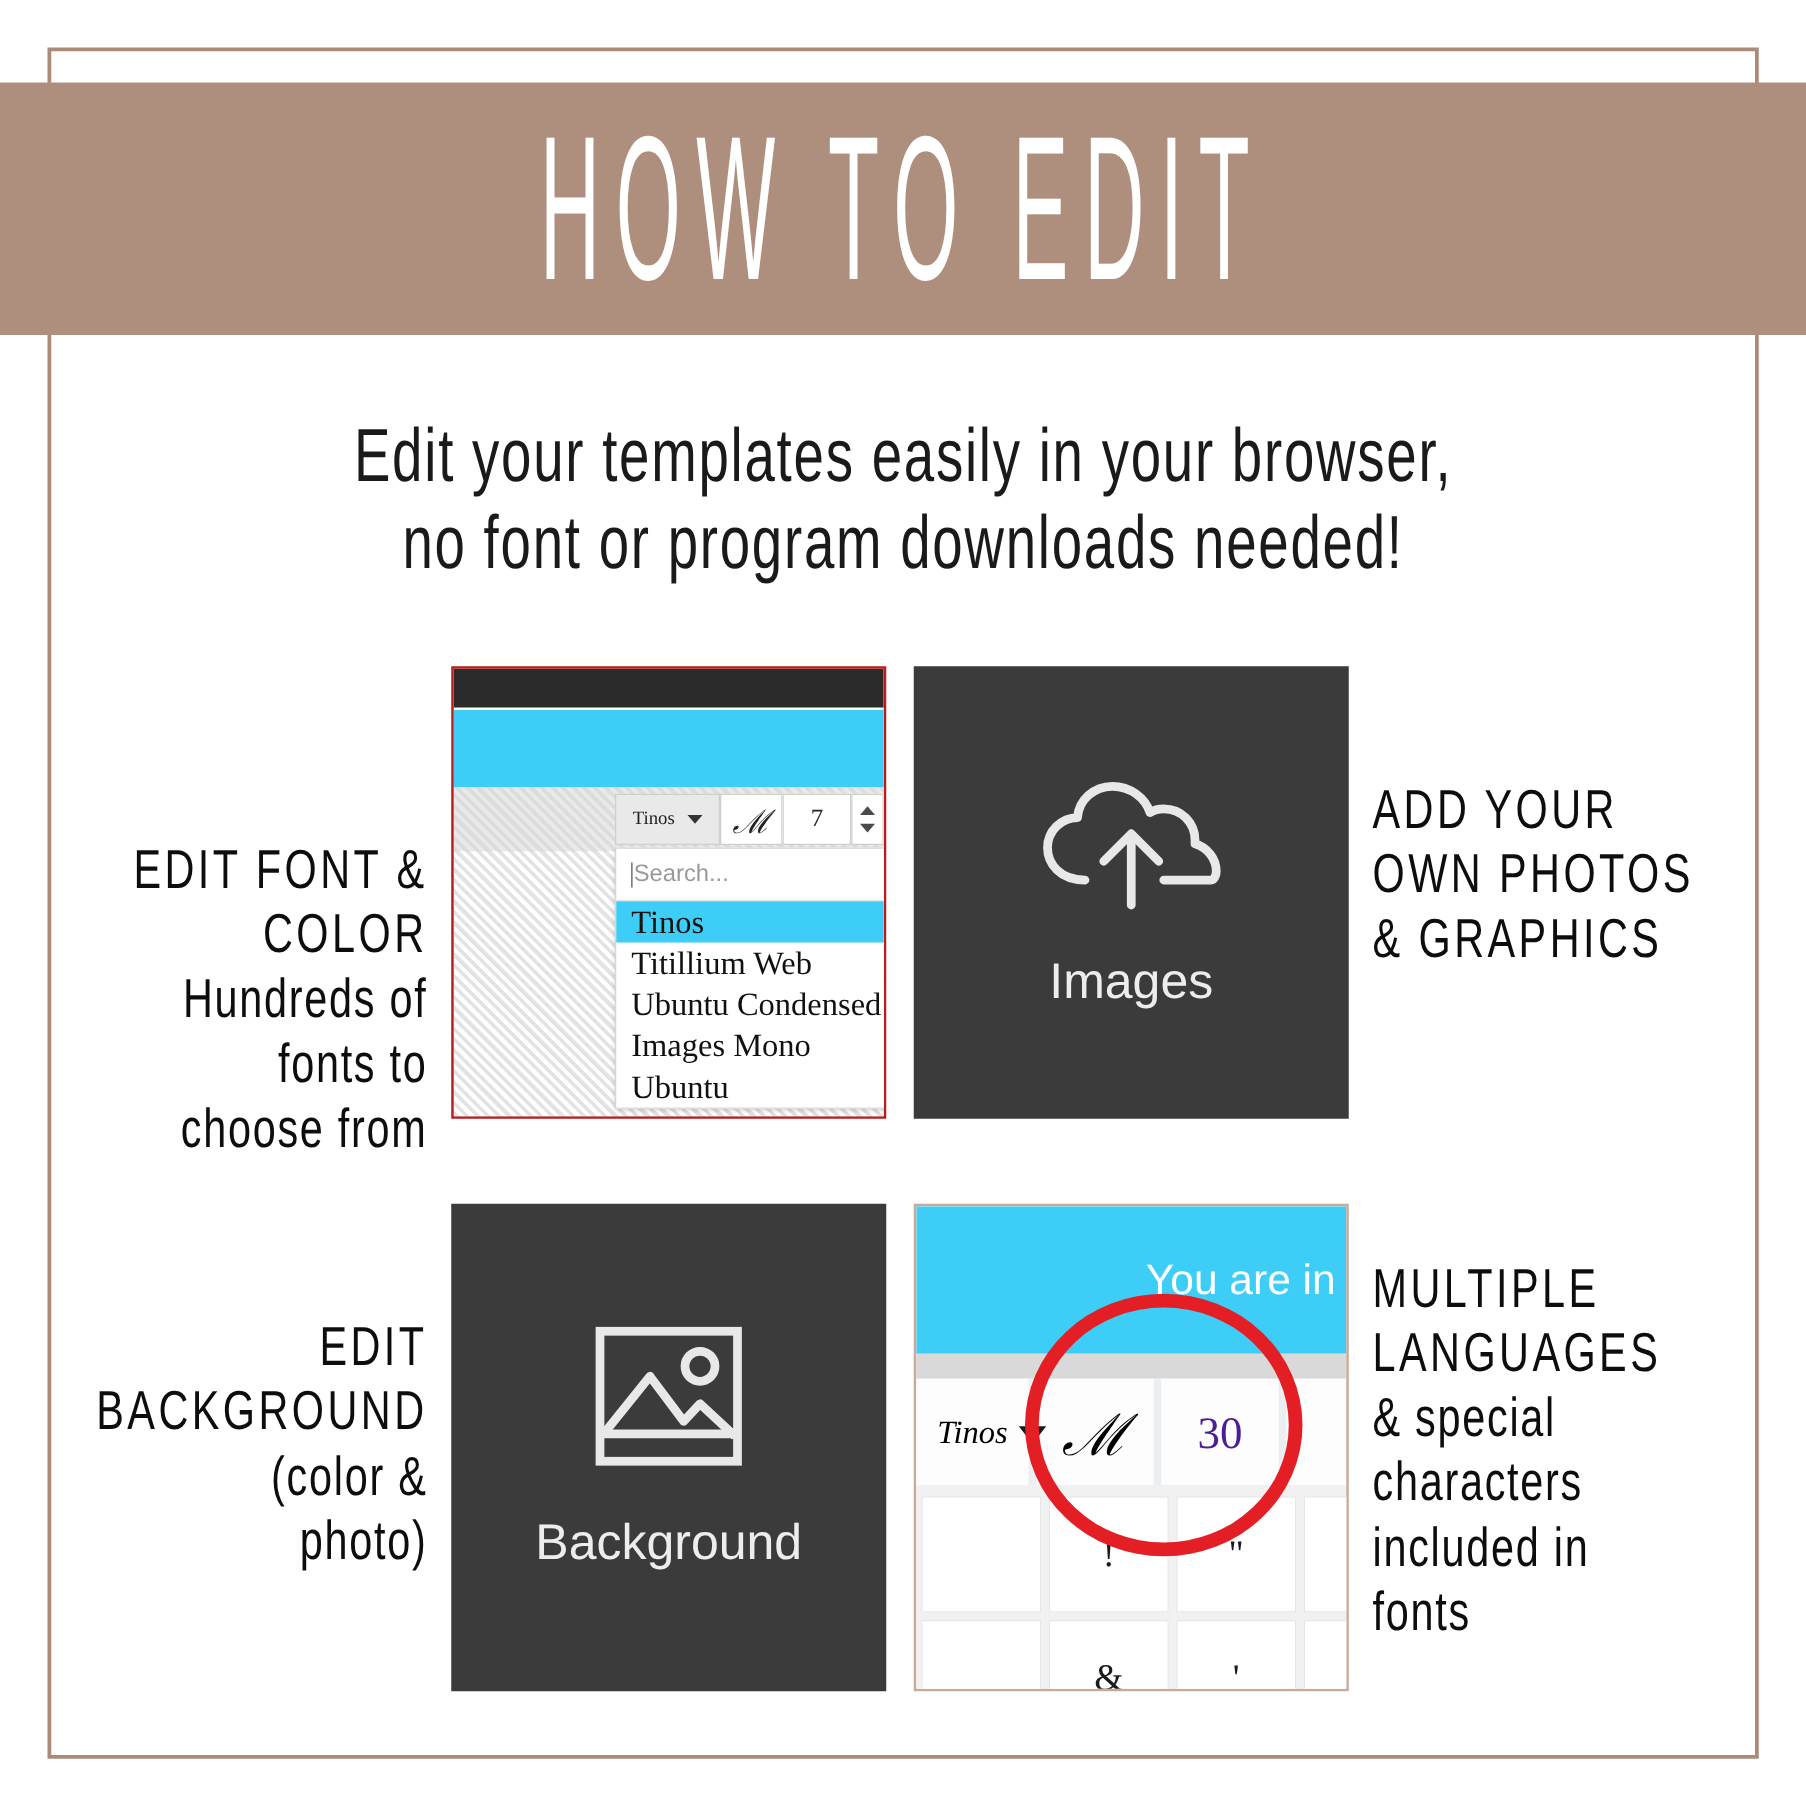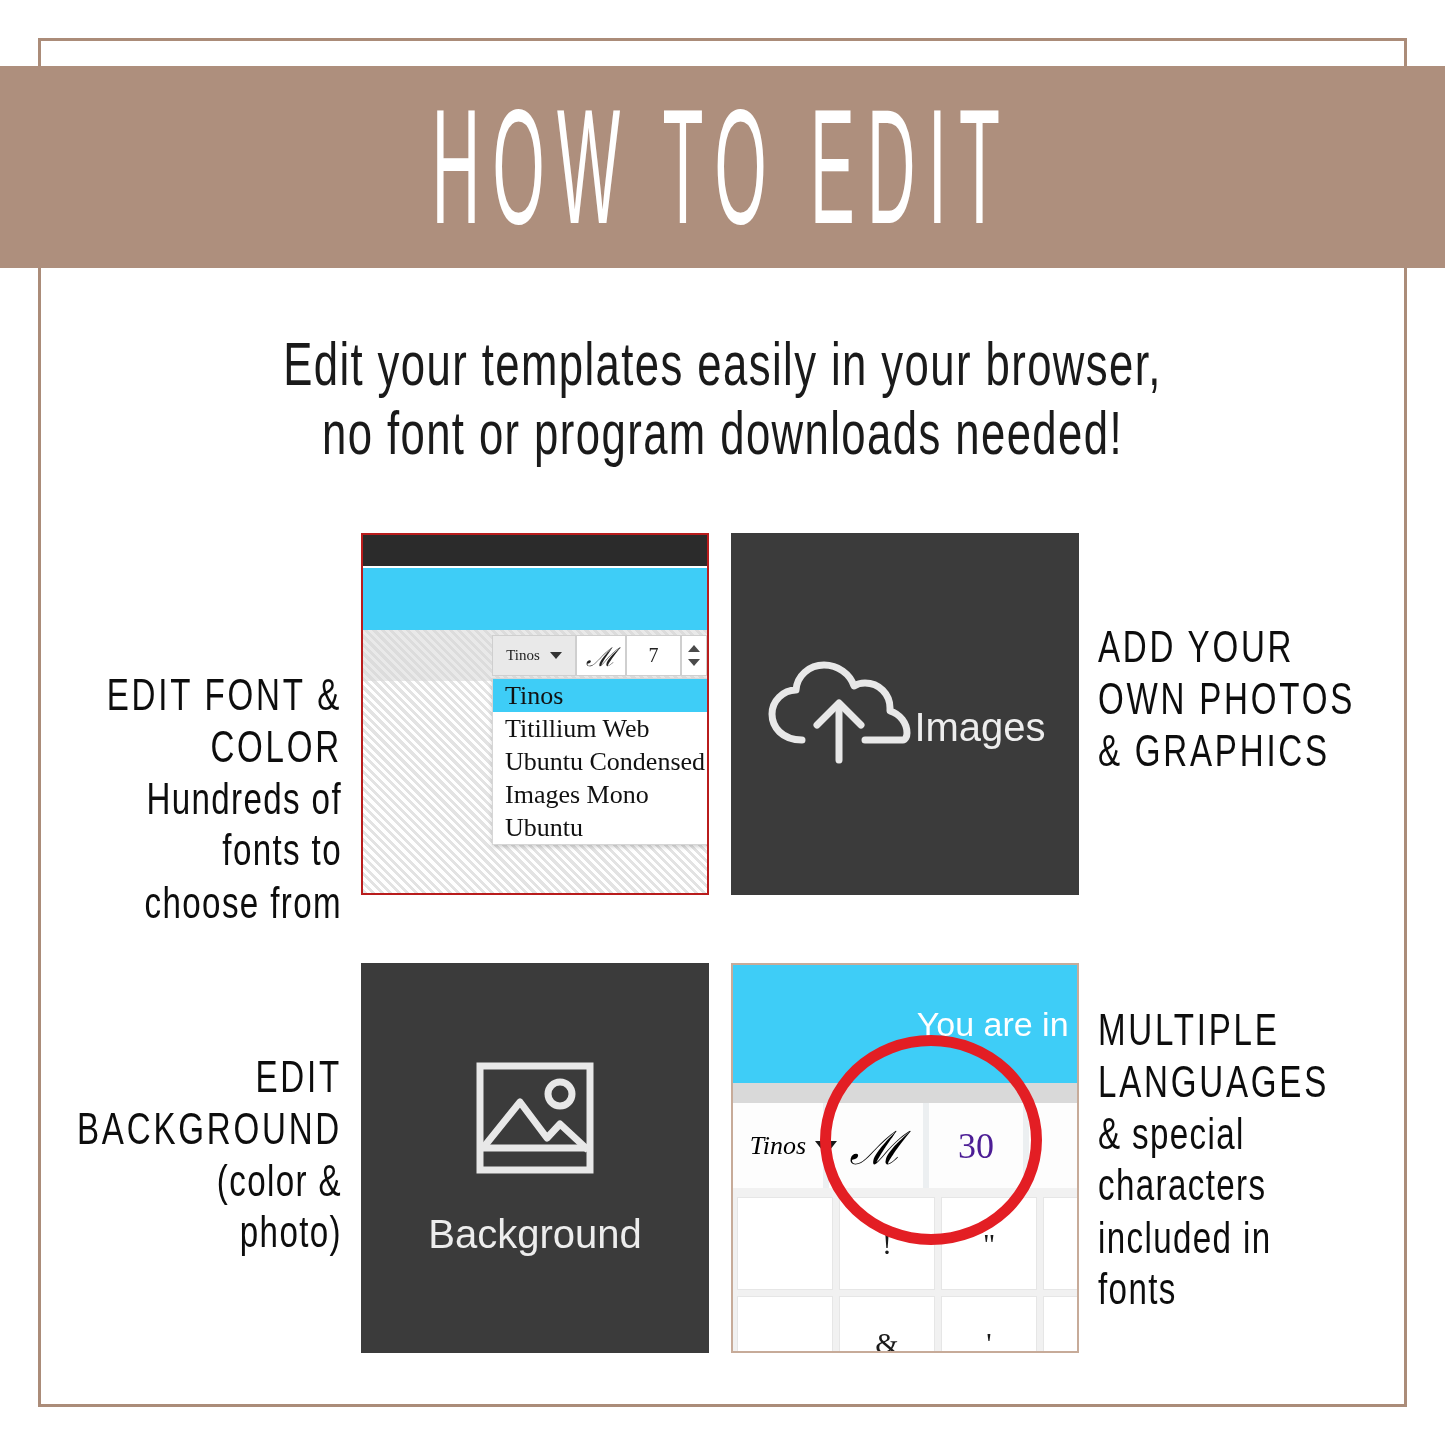--- a/index.html
+++ b/index.html
@@ -124,21 +124,21 @@
   .pf-item{
     height:33px;display:flex;align-items:center;padding-left:12px;
     font-size:26px;color:#111;white-space:nowrap;font-family:Liberation Serif, serif;
   }
   .pf-item.sel{background:#3ecdf7;font-family:"Liberation Serif",serif;}
 
   
   #panel-images{
     left:731px;top:533px;width:348px;height:362px;
     background:#3b3b3b;
-    display:flex;align-items:center;justify-content:center;
+    display:flex;flex-direction:column;align-items:center;justify-content:center;
   }
   #panel-images .tile-label{
     color:#ededed;font-size:40px;font-weight:300;margin-top:26px;
     font-family:"Liberation Sans",sans-serif;
   }
 
   
   #panel-bg{
     left:361px;top:963px;width:348px;height:390px;
     background:#3b3b3b;
@@ -255,20 +255,24 @@
     <div class="pf-btn" id="pf-glyph">ℳ</div>
     <div class="pf-btn" id="pf-size">7</div>
     <div class="pf-btn" id="pf-spin">
       <span class="spin-up"></span>
       <span class="spin-dn"></span>
     </div>
     <div class="pf-btn" id="pf-black"></div>
   </div>
 
   <div id="pf-dropdown">
+    <div id="pf-search">
+      <span class="caret-bar"></span>
+        <span>Search...</span>
+    </div>
     <div class="pf-item sel">Tinos</div>
     <div class="pf-item">Titillium Web</div>
     <div class="pf-item">Ubuntu Condensed</div>
     <div class="pf-item">Images  Mono</div>
     <div class="pf-item">Ubuntu</div>
   </div>
 </div>
 
 <div class="panel" id="panel-images">
   <span>

